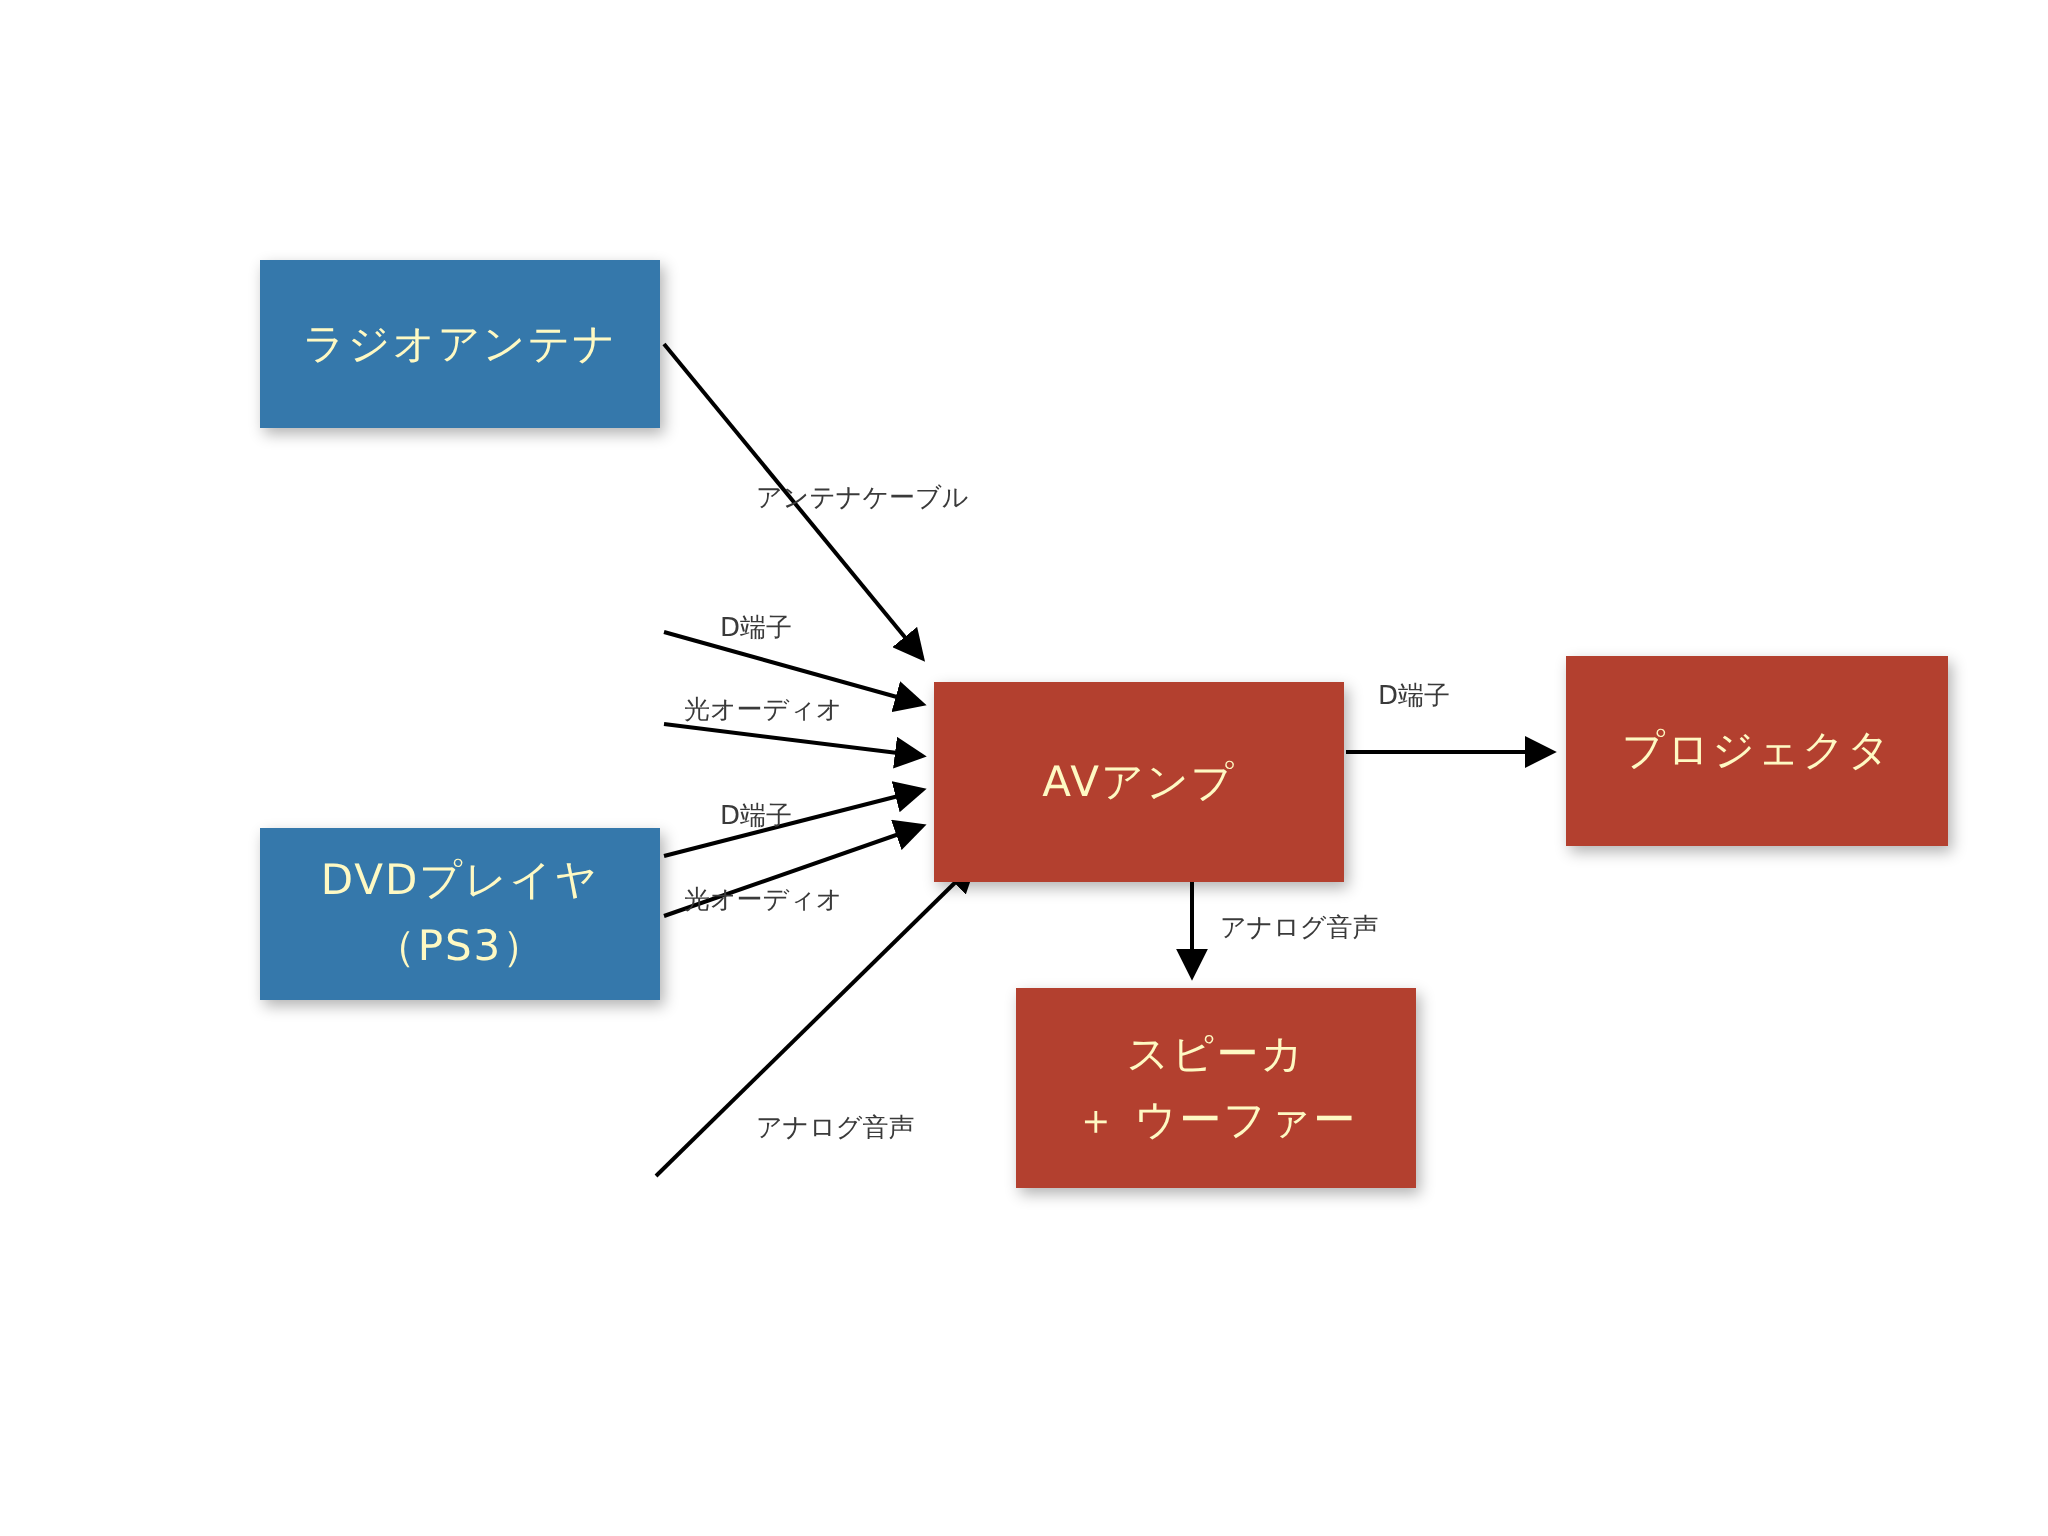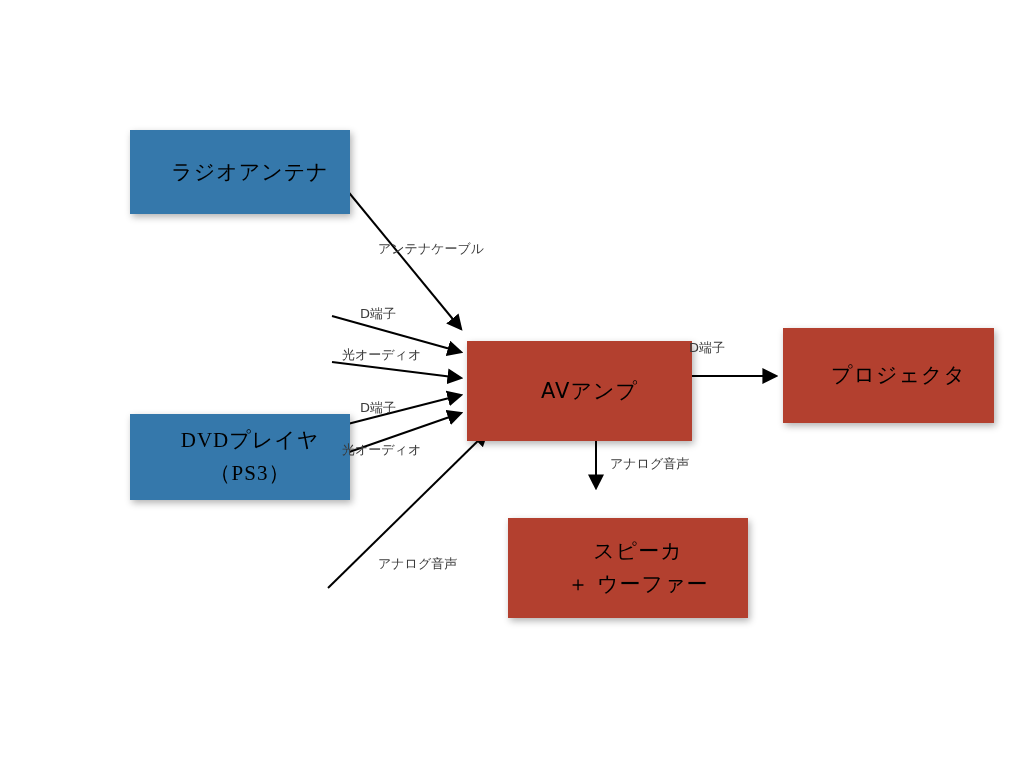--- a/index.html
+++ b/index.html
@@ -10,27 +10,26 @@
     background: #ffffff;
     font-family: "DejaVu Sans", sans-serif;
     overflow: hidden;
   }
   .node {
     position: absolute;
     display: flex;
     align-items: center;
     justify-content: center;
     text-align: center;
-    color: #000000;
+    color: #fef9c3;
     font-size: 21px;
     line-height: 1.55;
     white-space: pre-line;
     box-shadow: 2px 3px 7px rgba(0,0,0,0.30);
     letter-spacing: 1px;
-    padding-left: 20px;
   }
   .node-blue { background: #3578ab; }
   .node-red  { background: #b3402f; }
   .edge-label {
     position: absolute;
     font-size: 13px;
     color: #3a3a3a;
     white-space: nowrap;
   }
   svg.arrows {
@@ -58,29 +57,29 @@
     <line x1="332" y1="428" x2="461" y2="395" marker-end="url(#arrowhead)"></line>
     <line x1="332" y1="458" x2="461" y2="413" marker-end="url(#arrowhead)"></line>
     <line x1="328" y1="588" x2="487" y2="432" marker-end="url(#arrowhead)"></line>
     <line x1="673" y1="376" x2="776" y2="376" marker-end="url(#arrowhead)"></line>
     <line x1="596" y1="426" x2="596" y2="488" marker-end="url(#arrowhead)"></line>
   </svg>
 
   <div class="node node-blue" style="left:130px; top:130px; width:200px; height:84px;">ラジオアンテナ</div>
 
 
-  <div class="node node-blue" style="left:130px; top:414px; width:200px; height:86px;font-family:Liberation Serif, serif;">DVDプレイヤ
+  <div class="node node-blue" style="left:130px; top:414px; width:200px; height:86px;">DVDプレイヤ
 （PS3）</div>
 
 
   <div class="node node-red" style="left:467px; top:325px; width:205px; height:100px;margin-top:16px;">AVアンプ</div>
 
   <div class="node node-red" style="left:783px; top:328px; width:191px; height:95px;">プロジェクタ</div>
 
-  <div class="node node-red" style="left:508px; top:494px; width:220px; height:100px;margin-top:24px;">スピーカ
+  <div class="node node-red" style="left:508px; top:494px; width:200px; height:100px;">スピーカ
 ＋ ウーファー</div>
 
   <div class="edge-label" style="left:378px; top:201px;margin-top:39px;">アンテナケーブル</div>
 
   <div class="edge-label" style="left:360px; top:305px;">D端子</div>
 
   <div class="edge-label" style="left:342px; top:346px;">光オーディオ</div>
 
   <div class="edge-label" style="left:360px; top:399px;">D端子</div>
 

